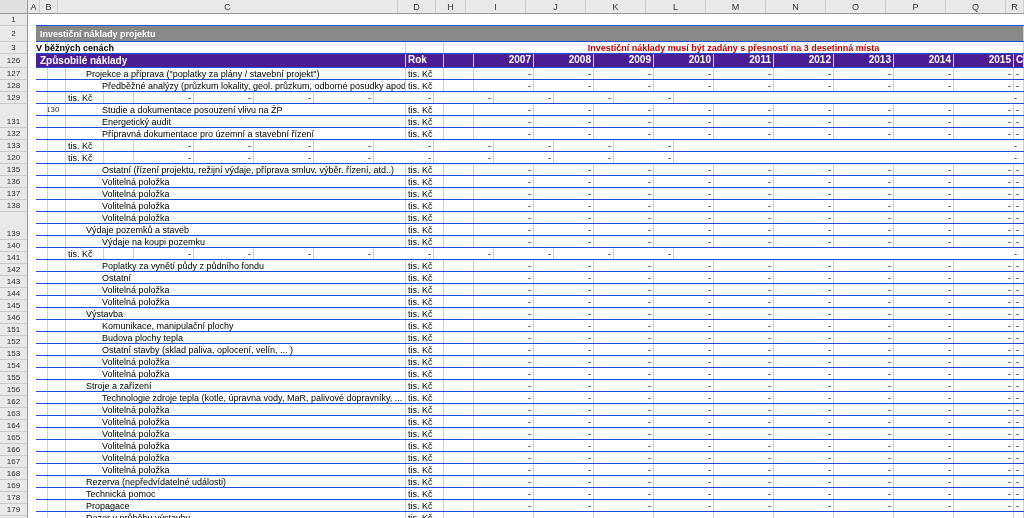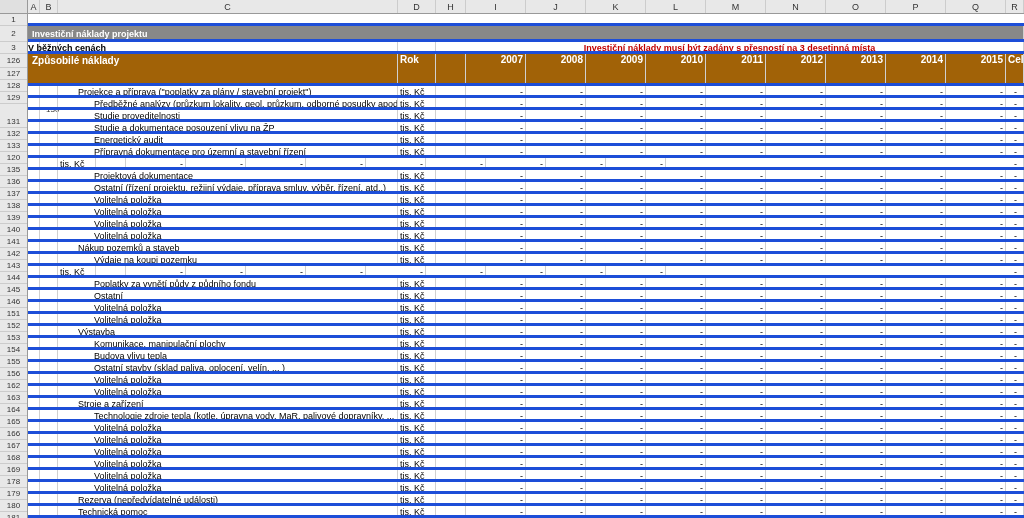--- a/index.html
+++ b/index.html
@@ -4,26 +4,26 @@
 <style>
   * { box-sizing: border-box; margin: 0; padding: 0; }
   body { font-family: Arial, sans-serif; font-size: 10px; background: #fff; overflow: hidden; width: 1024px; height: 518px; }
   .col-headers { display: flex; background: #e8e8e8; border-bottom: 1px solid #999; height: 14px; }
   .col-headers .corner { width: 28px; border-right: 1px solid #999; background: #e0e0e0; }
   .col-headers .ch { border-right: 1px solid #ccc; text-align: center; font-size: 9px; color: #333; line-height: 14px; }
   .sheet { display: flex; height: calc(518px - 14px); }
   .row-headers { width: 28px; background: #e8e8e8; border-right: 1px solid #999; flex-shrink: 0; }
   .row-headers .rh { height: 12px; border-bottom: 1px solid #ccc; text-align: center; font-size: 8px; color: #333; line-height: 12px; }
   .grid { flex: 1; overflow: hidden; position: relative; }
-  .row { display: flex; height: 12px; border-bottom: 3px solid #1d4ed8; }
+  .row { display: flex; height: 12px; border-bottom: 1px solid #1d4ed8; margin-left: 8px; }
   .cell { border-right: 1px solid #d0d0d0; padding: 0 2px; white-space: nowrap; overflow: hidden; line-height: 12px; font-size: 9px; }
   .title-row { background: #888; color: #fff; font-weight: bold; font-size: 12px; height: 16px; line-height: 16px; }
   .subtitle-row .cell { font-weight: bold; font-size: 9px; }
   .warning { color: #c00000; font-weight: bold; text-align: center; }
-  .header-row { background: #a16207; color: #fff; font-weight: bold; height: 32px; line-height: 14px; }
+  .header-row { background: #4c1d95; color: #fff; font-weight: bold; height: 14px; line-height: 14px; }
   .header-row .cell { font-size: 10px; }
   .year { text-align: right; }
   .data-row .desc { }
   .unit { text-align: left; }
   .dash { text-align: right; }
   .indent1 { padding-left: 20px; }
   .indent2 { padding-left: 36px; }
   
   .c-a { width: 12px; }
   .c-b { width: 18px; }
@@ -65,21 +65,21 @@
       <div class="rh" style="height: 12px; line-height: 12px;">129</div>
       <div class="rh" style="height: 12px; line-height: 12px; margin-left: 46px;">130</div>
       <div class="rh" style="height: 12px; line-height: 12px;">131</div>
       <div class="rh" style="height: 12px; line-height: 12px;">132</div>
       <div class="rh" style="height: 12px; line-height: 12px;">133</div>
       <div class="rh" style="height: 12px; line-height: 12px;">120</div>
       <div class="rh" style="height: 12px; line-height: 12px;">135</div>
       <div class="rh" style="height: 12px; line-height: 12px;">136</div>
       <div class="rh" style="height: 12px; line-height: 12px;">137</div>
       <div class="rh" style="height: 12px; line-height: 12px;">138</div>
-      <div class="rh" style="height: 12px; line-height: 12px;">139</div>
+      <div class="rh" style="height: 12px; line-height: 12px; margin-top: 16px;">139</div>
       <div class="rh" style="height: 12px; line-height: 12px;">140</div>
       <div class="rh" style="height: 12px; line-height: 12px;">141</div>
       <div class="rh" style="height: 12px; line-height: 12px;">142</div>
       <div class="rh" style="height: 12px; line-height: 12px;">143</div>
       <div class="rh" style="height: 12px; line-height: 12px;">144</div>
       <div class="rh" style="height: 12px; line-height: 12px;">145</div>
       <div class="rh" style="height: 12px; line-height: 12px;">146</div>
       <div class="rh" style="height: 12px; line-height: 12px;">151</div>
       <div class="rh" style="height: 12px; line-height: 12px;">152</div>
       <div class="rh" style="height: 12px; line-height: 12px;">153</div>
@@ -156,21 +156,20 @@
         <div class="cell c-year dash">-</div>
         <div class="cell c-year dash">-</div>
         <div class="cell c-year dash">-</div>
         <div class="cell c-year dash">-</div>
         <div class="cell c-year dash">-</div>
         <div class="cell dash" style="flex: 1 1 0%; text-align: right; padding-right: 6px;">-</div>
       </div>
       <div class="row data-row">
         <div class="cell c-a"></div>
         <div class="cell c-b"></div>
-        <div class="cell c-desc desc indent2">Studie proveditelnosti</div>
         <div class="cell c-unit unit">tis. Kč</div>
         <div class="cell c-gap"></div>
         <div class="cell c-year dash">-</div>
         <div class="cell c-year dash">-</div>
         <div class="cell c-year dash">-</div>
         <div class="cell c-year dash">-</div>
         <div class="cell c-year dash">-</div>
         <div class="cell c-year dash">-</div>
         <div class="cell c-year dash">-</div>
         <div class="cell c-year dash">-</div>
@@ -240,21 +239,20 @@
         <div class="cell c-year dash">-</div>
         <div class="cell c-year dash">-</div>
         <div class="cell c-year dash">-</div>
         <div class="cell c-year dash">-</div>
         <div class="cell c-year dash">-</div>
         <div class="cell dash" style="flex: 1 1 0%; text-align: right; padding-right: 6px;">-</div>
       </div>
       <div class="row data-row">
         <div class="cell c-a"></div>
         <div class="cell c-b"></div>
-        <div class="cell c-desc desc indent2">Projektová dokumentace</div>
         <div class="cell c-unit unit">tis. Kč</div>
         <div class="cell c-gap"></div>
         <div class="cell c-year dash">-</div>
         <div class="cell c-year dash">-</div>
         <div class="cell c-year dash">-</div>
         <div class="cell c-year dash">-</div>
         <div class="cell c-year dash">-</div>
         <div class="cell c-year dash">-</div>
         <div class="cell c-year dash">-</div>
         <div class="cell c-year dash">-</div>
@@ -342,21 +340,21 @@
         <div class="cell c-year dash">-</div>
         <div class="cell c-year dash">-</div>
         <div class="cell c-year dash">-</div>
         <div class="cell c-year dash">-</div>
         <div class="cell c-year dash">-</div>
         <div class="cell dash" style="flex: 1 1 0%; text-align: right; padding-right: 6px;">-</div>
       </div>
       <div class="row data-row">
         <div class="cell c-a"></div>
         <div class="cell c-b"></div>
-        <div class="cell c-desc desc indent1">Nákup pozemků a staveb</div>
+        <div class="cell c-desc desc indent1">Výdaje pozemků a staveb</div>
         <div class="cell c-unit unit">tis. Kč</div>
         <div class="cell c-gap"></div>
         <div class="cell c-year dash">-</div>
         <div class="cell c-year dash">-</div>
         <div class="cell c-year dash">-</div>
         <div class="cell c-year dash">-</div>
         <div class="cell c-year dash">-</div>
         <div class="cell c-year dash">-</div>
         <div class="cell c-year dash">-</div>
         <div class="cell c-year dash">-</div>
@@ -494,21 +492,21 @@
         <div class="cell c-year dash">-</div>
         <div class="cell c-year dash">-</div>
         <div class="cell c-year dash">-</div>
         <div class="cell c-year dash">-</div>
         <div class="cell c-year dash">-</div>
         <div class="cell dash" style="flex: 1 1 0%; text-align: right; padding-right: 6px;">-</div>
       </div>
       <div class="row data-row">
         <div class="cell c-a"></div>
         <div class="cell c-b"></div>
-        <div class="cell c-desc desc indent2">Budova vlivu tepla</div>
+        <div class="cell c-desc desc indent2">Budova plochy tepla</div>
         <div class="cell c-unit unit">tis. Kč</div>
         <div class="cell c-gap"></div>
         <div class="cell c-year dash">-</div>
         <div class="cell c-year dash">-</div>
         <div class="cell c-year dash">-</div>
         <div class="cell c-year dash">-</div>
         <div class="cell c-year dash">-</div>
         <div class="cell c-year dash">-</div>
         <div class="cell c-year dash">-</div>
         <div class="cell c-year dash">-</div>

